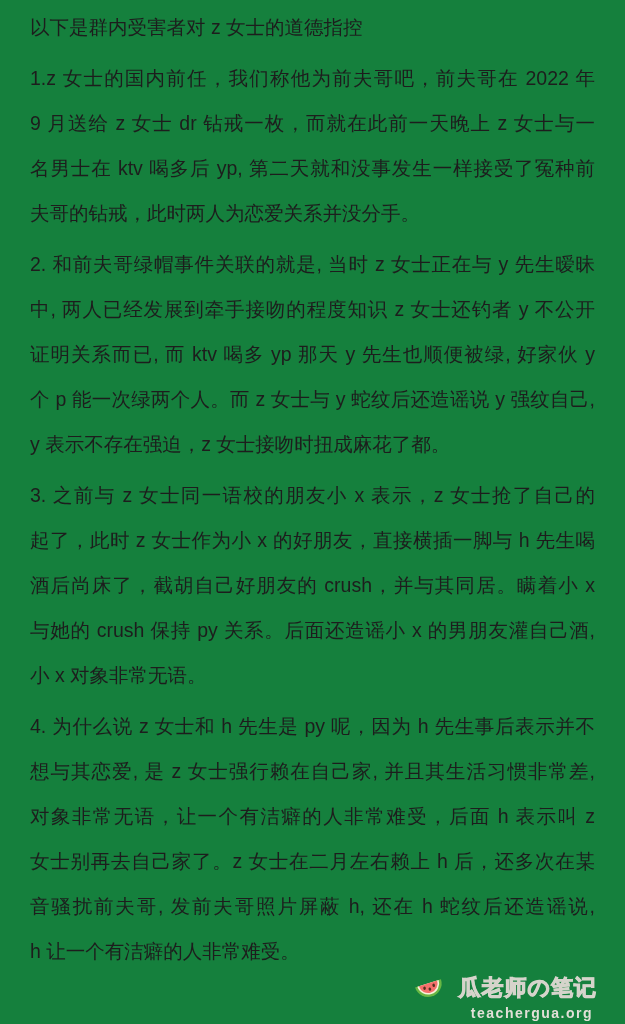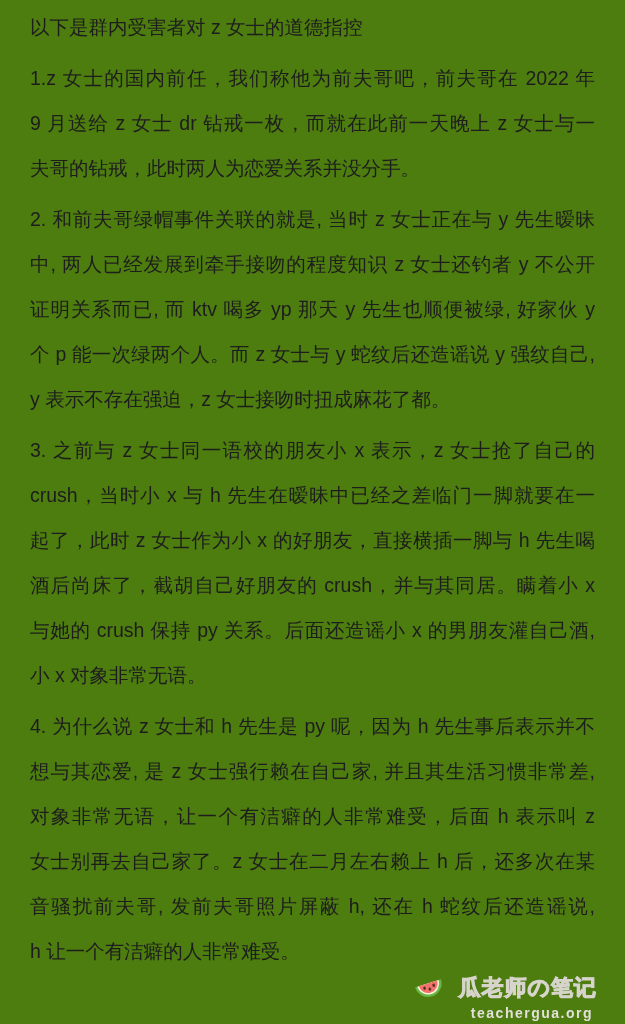--- a/index.html
+++ b/index.html
@@ -6,21 +6,21 @@
     margin: 0;
     padding: 0;
     background: #ffffff;
   }
   .page {
     position: relative;
     width: 625px;
     height: 1024px;
     box-sizing: border-box;
     padding: 5px 30px 0 30px;
-    background: #4d7c0f;
+    background: #15803d;
     font-family: "Liberation Sans", "DejaVu Sans", sans-serif;
     color: #1d1d1d;
     overflow: hidden;
   }
   .line {
     font-size: 19.5px;
     line-height: 45px;
     text-align: justify;
     text-align-last: justify;
     white-space: normal;
@@ -66,34 +66,34 @@
 </head>
 <body>
 
 <div class="page">
 
   <div class="line last title">以下是群内受害者对 z 女士的道德指控</div>
 
   <div class="para">
     <div class="line">1.z 女士的国内前任，我们称他为前夫哥吧，前夫哥在 2022 年</div>
     <div class="line">9 月送给 z 女士 dr 钻戒一枚，而就在此前一天晚上 z 女士与一</div>
+    <div class="line">名男士在 ktv 喝多后 yp, 第二天就和没事发生一样接受了冤种前</div>
     <div class="line last">夫哥的钻戒，此时两人为恋爱关系并没分手。</div>
   </div>
 
   <div class="para">
     <div class="line">2. 和前夫哥绿帽事件关联的就是, 当时 z 女士正在与 y 先生暧昧</div>
     <div class="line">中, 两人已经发展到牵手接吻的程度知识 z 女士还钓者 y 不公开</div>
     <div class="line">证明关系而已, 而 ktv 喝多 yp 那天 y 先生也顺便被绿, 好家伙 y</div>
     <div class="line">个 p 能一次绿两个人。而 z 女士与 y 蛇纹后还造谣说 y 强纹自己,</div>
     <div class="line last">y 表示不存在强迫，z 女士接吻时扭成麻花了都。</div>
   </div>
 
   <div class="para">
     <div class="line">3. 之前与 z 女士同一语校的朋友小 x 表示，z 女士抢了自己的</div>
-    <div class="line">crush，当时小 x 与 h 先生在暧昧中已经之差临门一脚就要在一</div>
     <div class="line">起了，此时 z 女士作为小 x 的好朋友，直接横插一脚与 h 先生喝</div>
     <div class="line">酒后尚床了，截胡自己好朋友的 crush，并与其同居。瞒着小 x</div>
     <div class="line">与她的 crush 保持 py 关系。后面还造谣小 x 的男朋友灌自己酒,</div>
     <div class="line last">小 x 对象非常无语。</div>
   </div>
 
   <div class="para">
     <div class="line">4. 为什么说 z 女士和 h 先生是 py 呢，因为 h 先生事后表示并不</div>
     <div class="line">想与其恋爱, 是 z 女士强行赖在自己家, 并且其生活习惯非常差,</div>
     <div class="line">对象非常无语，让一个有洁癖的人非常难受，后面 h 表示叫 z</div>

